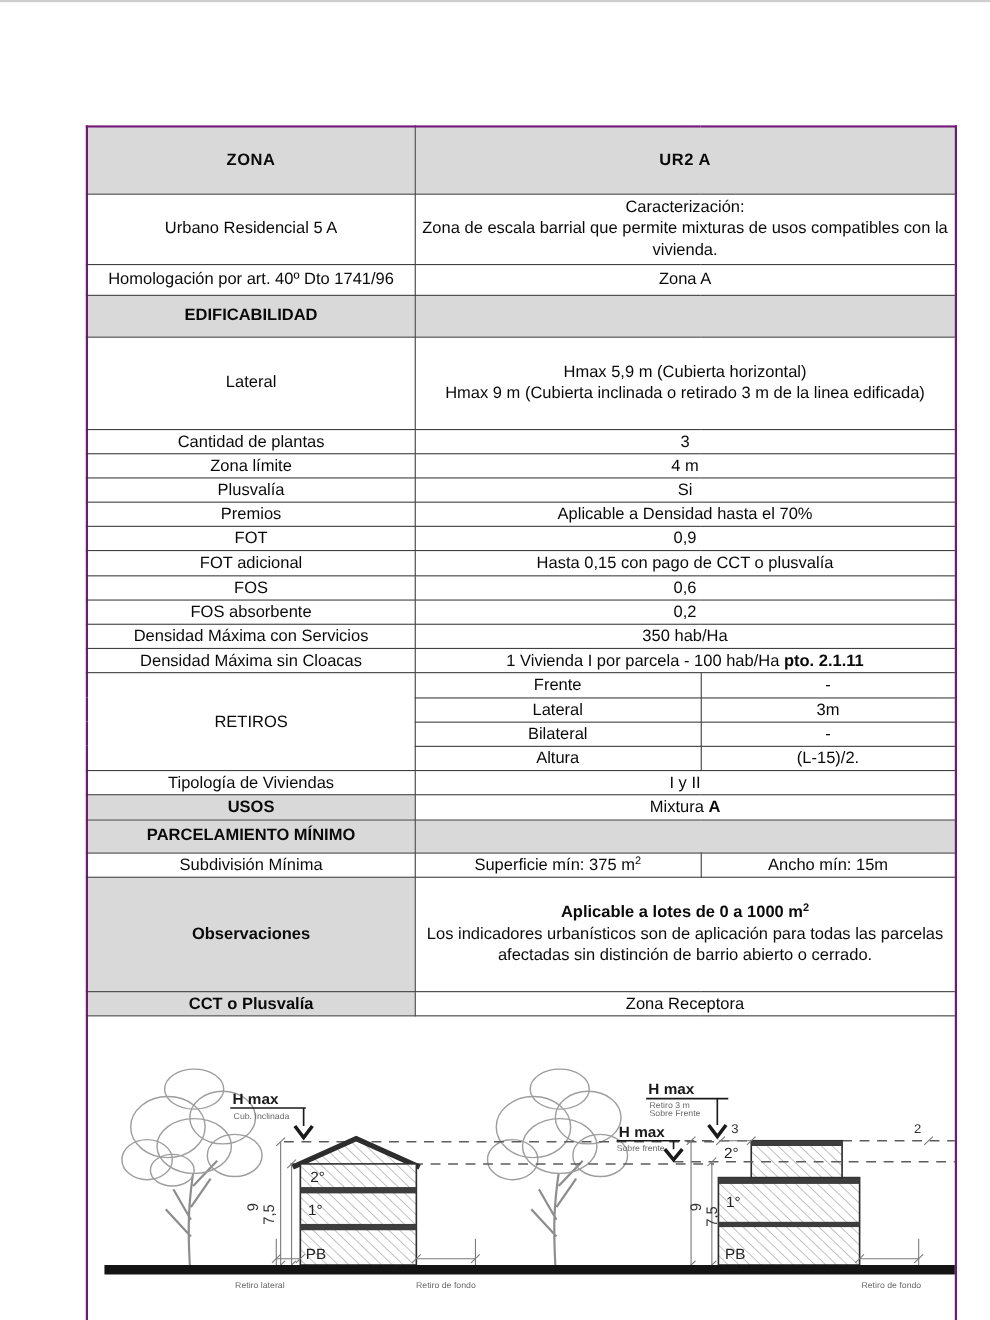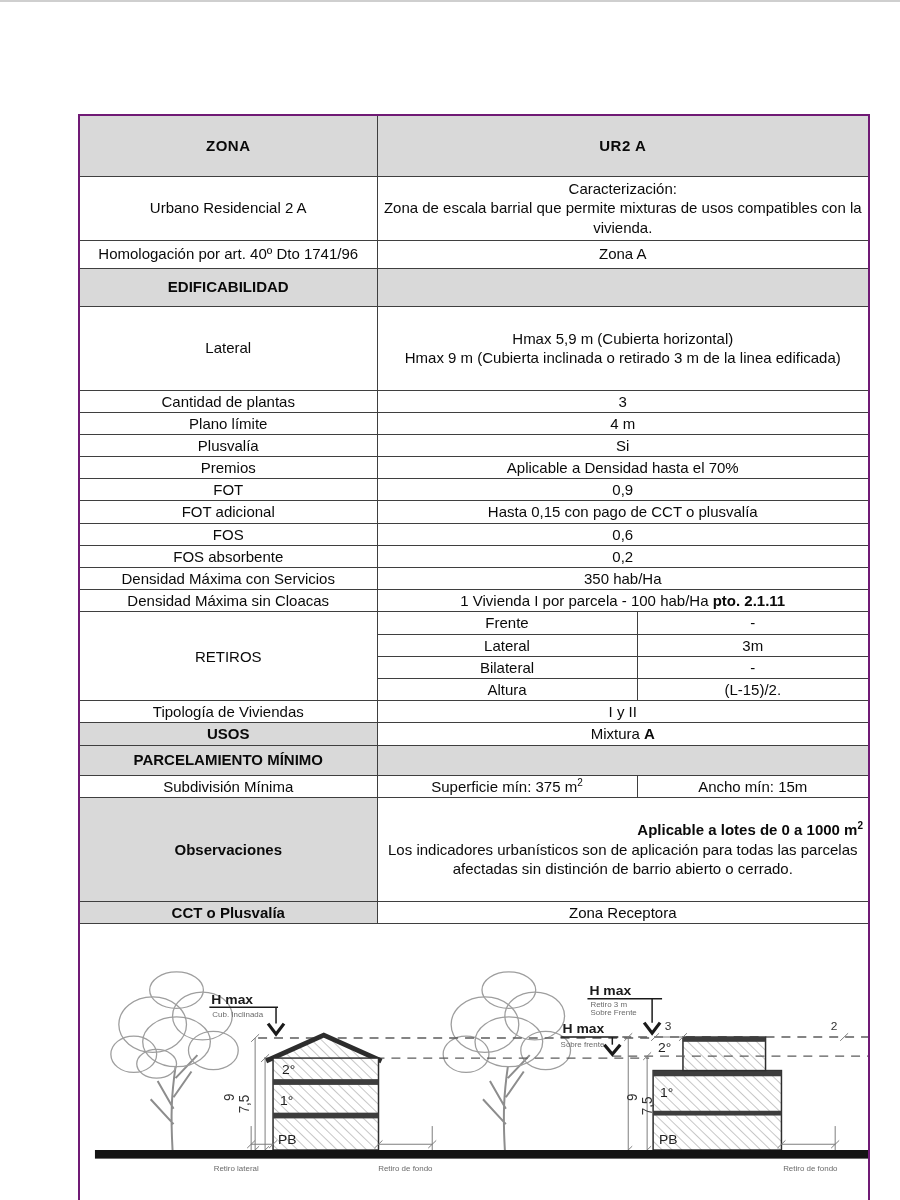--- a/index.html
+++ b/index.html
@@ -8,21 +8,21 @@
     font-family:"Liberation Sans",sans-serif;color:#0a0a0a;overflow:hidden;
   }
   .topline{position:absolute;top:0;left:0;width:900px;height:2px;background:#cfcfcf;}
   .tbl-wrap{position:absolute;left:78px;top:85px;}
   table.zoning{border-collapse:collapse;table-layout:fixed;width:790px;border:2px solid #701a75;margin-top:29px;}
   table.zoning td{
     border:1px solid #3f3f3f;text-align:center;vertical-align:middle;
     font-size:15px;line-height:1.28;padding:1px 5px;overflow:hidden;
   }
   .gray{background:#d9d9d9;}
-  .b{font-weight:bold;text-align:right;}
+  .b{font-weight:bold;}
   .hdr{font-size:31px;font-weight:bold;letter-spacing:0.5px;}
   sup{font-size:10px;vertical-align:super;line-height:0;}
   .vtop{vertical-align:top;padding-top:2px;}
   .diagcell{padding:0;}
   svg text{font-family:"Liberation Sans",sans-serif;}
   .flabel{font-size:14px;fill:#222222;}
   .dimlabel{font-size:14px;fill:#333333;}
   .smalldim{font-size:12px;fill:#333333;}
   .hmax{font-size:14px;font-weight:bold;fill:#1a1a1a;}
   .subnote{font-size:8px;fill:#6a6a6a;}
@@ -41,21 +41,21 @@
         <col style="width:232px">
   </colgroup>
 
   <tbody>
         <tr style="height:61px">
     <td class="gray hdr">ZONA</td>
     <td class="gray hdr" colspan="2">UR2 A</td>
   </tr>
 
   <tr style="height:64px">
-    <td>Urbano Residencial 2 A</td>
+    <td>Urbano Residencial 5 A</td>
     <td colspan="2">
       <div>Caracterización:</div>
       <div>Zona de escala barrial que permite mixturas de usos compatibles con la vivienda.</div>
     </td>
   </tr>
 
   <tr style="height:28px">
     <td>Homologación por art. 40º Dto 1741/96</td>
     <td colspan="2">Zona A</td>
   </tr>
@@ -71,21 +71,21 @@
       <div>Hmax 5,9 m (Cubierta horizontal)</div>
       <div>Hmax 9 m (Cubierta inclinada o retirado 3 m de la linea edificada)</div>
     </td>
   </tr>
 
   <tr style="height:22px">
     <td>Cantidad de plantas</td>
     <td colspan="2">3</td>
   </tr>
   <tr style="height:22px">
-    <td>Plano límite</td>
+    <td>Zona límite</td>
     <td colspan="2">4 m</td>
   </tr>
   <tr style="height:22px">
     <td>Plusvalía</td>
     <td colspan="2">Si</td>
   </tr>
   <tr style="height:22px">
     <td>Premios</td>
     <td colspan="2">Aplicable a Densidad hasta el 70%</td>
   </tr>

